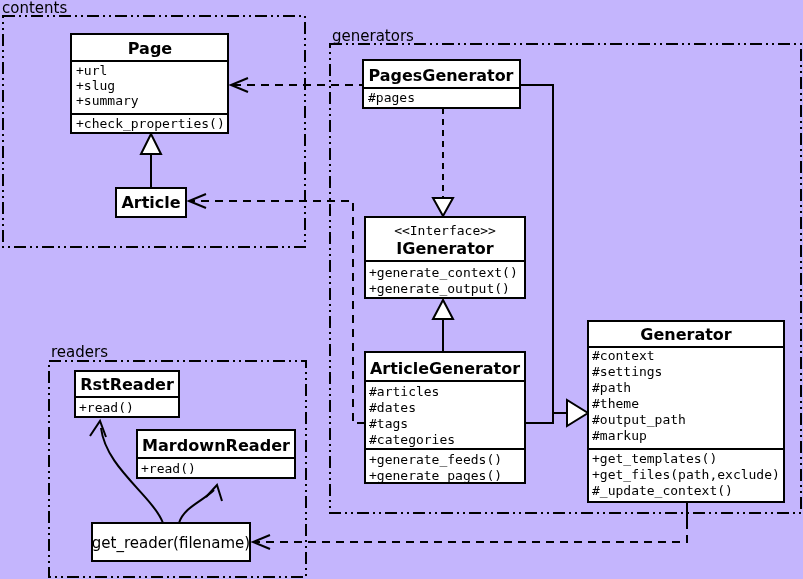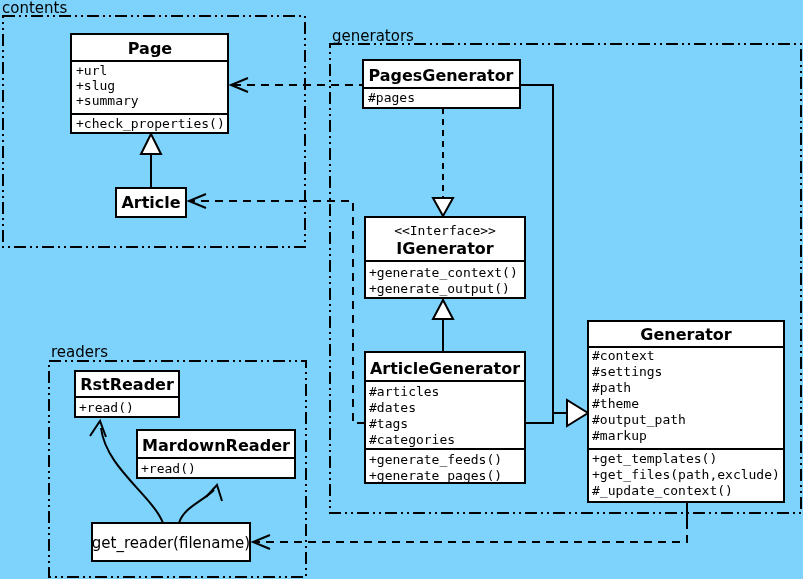--- a/index.html
+++ b/index.html
@@ -1,16 +1,16 @@
 <!DOCTYPE html>
 <html><head>
 <meta charset="utf-8">
 <style>
   html,body{margin:0;padding:0;background:#ffffff;}
-  #stage{position:relative;width:803px;height:579px;background:#7dd3fc;overflow:hidden;}
+  #stage{position:relative;width:803px;height:579px;background:#c4b5fd;overflow:hidden;}
   svg{display:block;}
   text{fill:#000000;}
   .title{font:bold 16px "DejaVu Sans",sans-serif;text-anchor:middle;}
   .member{font:13px "DejaVu Sans Mono",monospace;}
   .stereo{font:13px "DejaVu Sans Mono",monospace;text-anchor:middle;}
   .pkg{font:15px "DejaVu Sans",sans-serif;}
   .plain{font:15px "DejaVu Sans",sans-serif;text-anchor:middle;}
   .box{fill:#ffffff;stroke:#000000;stroke-width:2;}
   .sep{stroke:#000000;stroke-width:2;}
   .pkgbox{fill:none;stroke:#000000;stroke-width:2;stroke-dasharray:12 4 2 4 2 4;}

